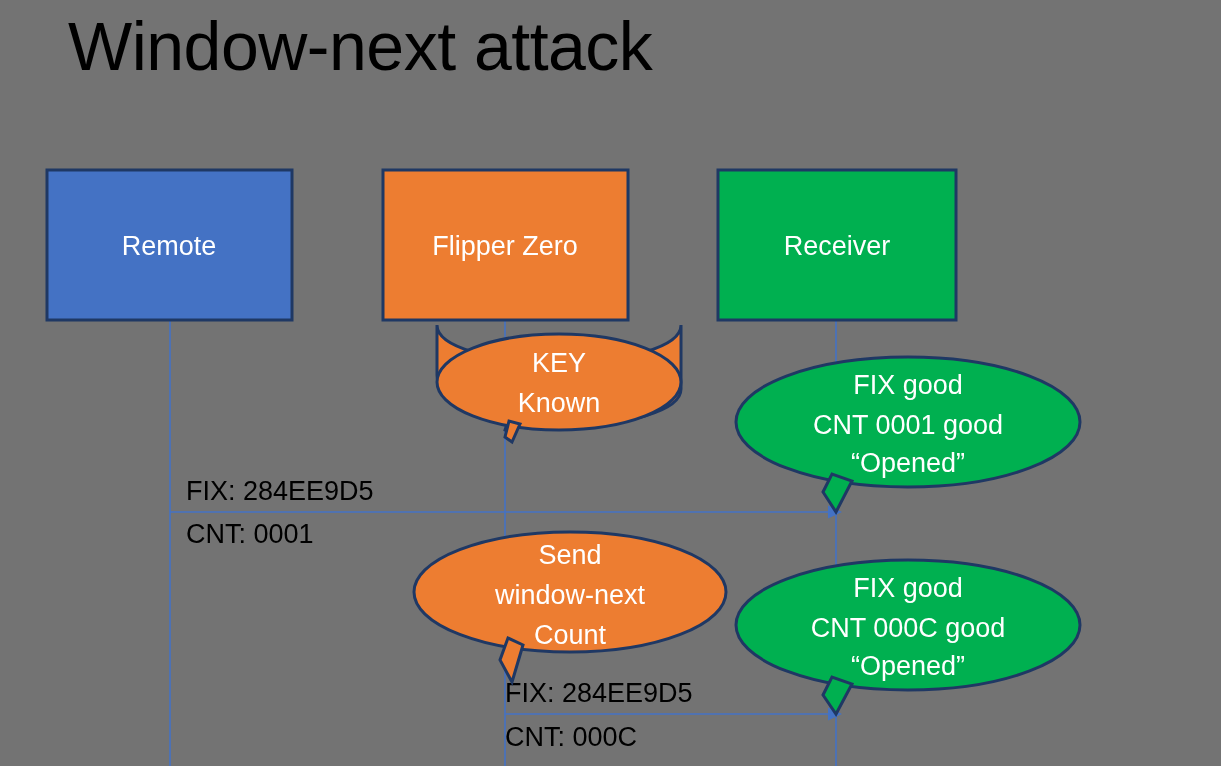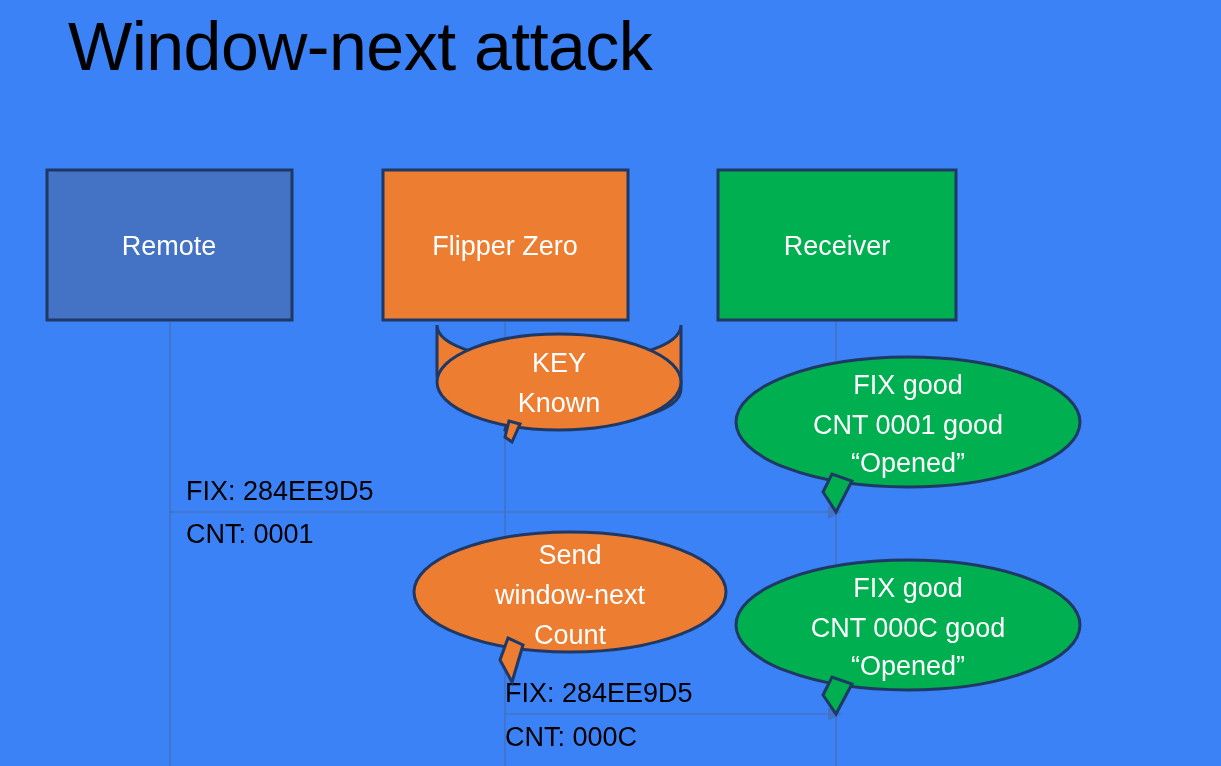--- a/index.html
+++ b/index.html
@@ -12,21 +12,21 @@
     height: 766px;
     overflow: hidden;
     font-family: "Liberation Sans", sans-serif;
     position: relative;
   }
   #slide {
     position: absolute;
     left: 0; top: 0;
     width: 1221px;
     height: 766px;
-    background: #3b82f6;
+    background: #737373;
   }
   #slide-title {
     position: absolute;
     left: 68px;
     top: 2px;
     font-size: 68px;
     line-height: 88px;
     font-weight: 400;
     color: #000000;
     letter-spacing: -0.5px;

